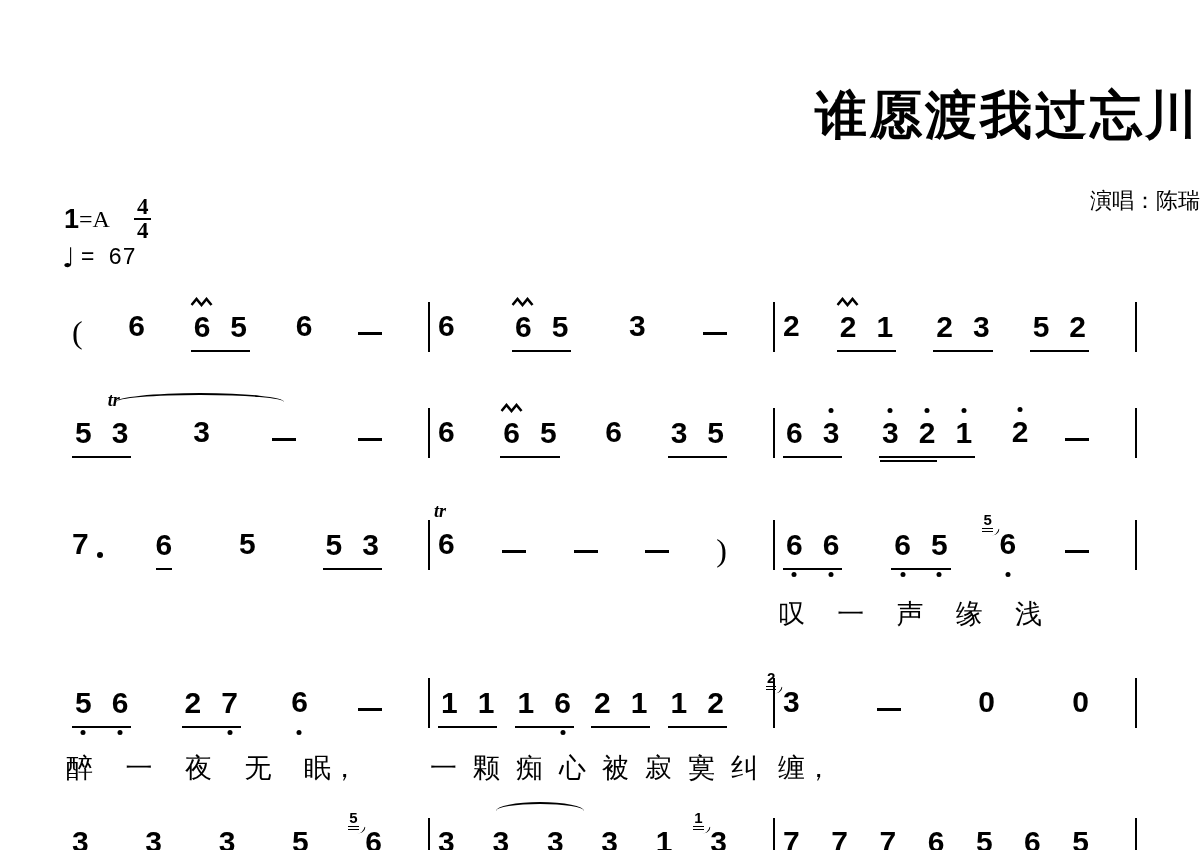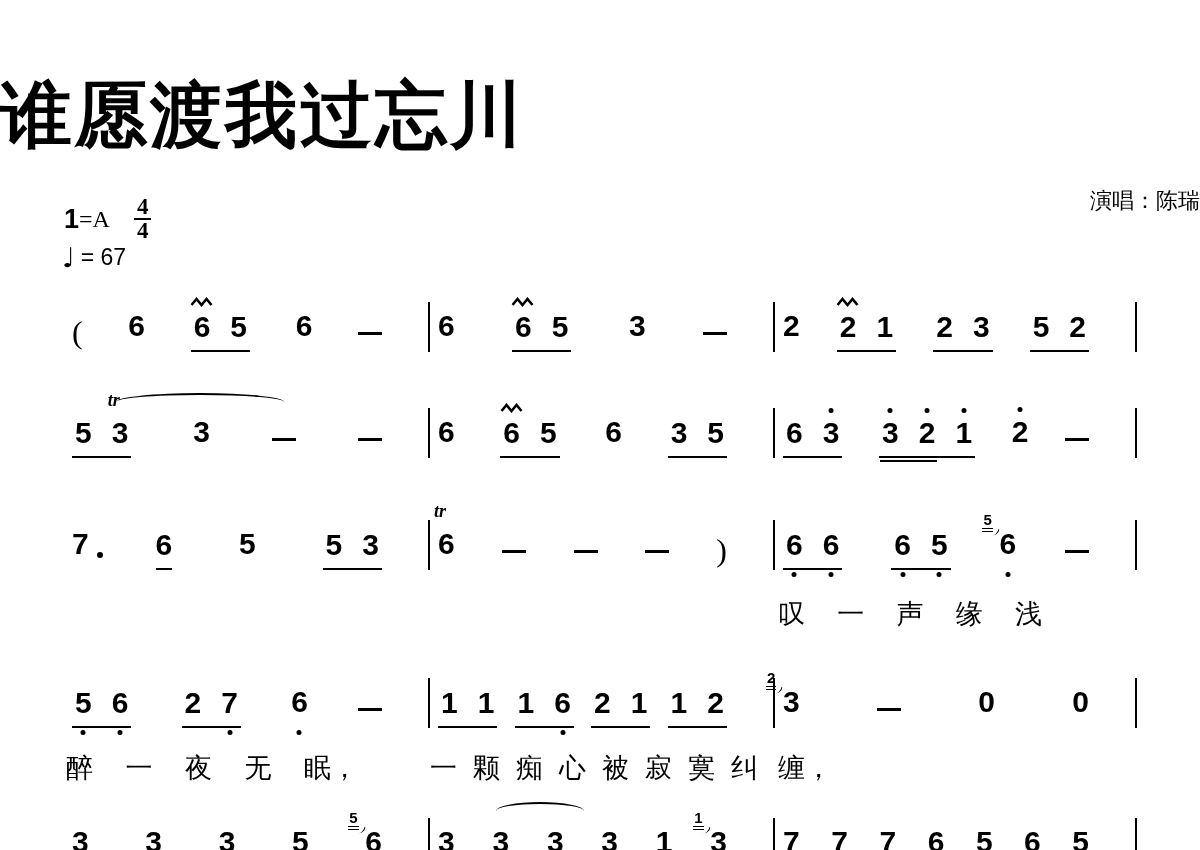--- a/index.html
+++ b/index.html
@@ -1,32 +1,32 @@
 <!DOCTYPE html>
 <html><head>
 <meta charset="utf-8">
 <style>
   html,body{margin:0;padding:0;background:#888;}
   .page{position:relative;width:1200px;height:850px;background:#ffffff;overflow:hidden;
         font-family:"Liberation Sans",sans-serif;color:#000;margin:0 auto;}
   
-  .title{position:absolute;top:76px;left:0;width:100%;text-align:left;
-         font-family:"Liberation Serif",serif;font-weight:bold;font-size:72px;line-height:80px;letter-spacing:3px;}
+  .title{position:absolute;top:76px;left:0;width:100%;text-align:right;
+         font-family:"Liberation Serif",serif;font-weight:bold;font-size:52px;line-height:80px;letter-spacing:3px;}
   .singer{position:absolute;top:186px;left:0;width:100%;text-align:right;font-size:22px;}
   .credits{position:absolute;top:150px;left:985px;font-size:19px;line-height:37px;white-space:nowrap;}
   .keyrow{position:absolute;left:64px;top:196px;display:flex;align-items:center;}
   .ko{font-family:"Liberation Sans",sans-serif;font-weight:bold;font-size:27px;}
   .ke{font-family:"Liberation Serif",serif;font-size:24px;}
   .meter{display:inline-block;text-align:center;font-family:"Liberation Serif",serif;font-weight:bold;
          font-size:23px;line-height:22px;margin-left:24px;}
   .meter .mt{display:block;border-bottom:2.5px solid #000;padding:0 3px;}
   .meter .mb{display:block;padding:0 3px;}
   .tempo{position:absolute;left:62px;top:242px;font-size:22px;display:flex;align-items:center;}
   .tq{font-family:"DejaVu Sans",sans-serif;font-size:27px;margin-right:6px;}
-  .tv{font-family:Liberation Sans, sans-serif;font-size:23px;}
+  .tv{font-family:Liberation Mono, monospace;font-size:23px;}
   
   .srow{position:absolute;left:64px;width:1073px;display:flex;}
   .measure{display:flex;justify-content:space-between;align-items:flex-end;height:50px;
            padding:6px 46px 0 8px;border-right:2px solid #000;box-sizing:border-box;}
   .m0{width:366px;} .m1{width:345px;} .m2{width:362px;}
   .nt{position:relative;display:inline-block;line-height:30px;padding-bottom:6px;}
   .dg{font-weight:bold;font-size:30px;font-family:"Liberation Sans",sans-serif;}
   .nt.u1{border-bottom:2.5px solid #000;padding-bottom:3.5px;}
   .beam{display:flex;gap:20px;align-items:flex-end;border-bottom:2.5px solid #000;padding:0 3px 3.5px;}
   .beam .nt{padding-bottom:0;}

